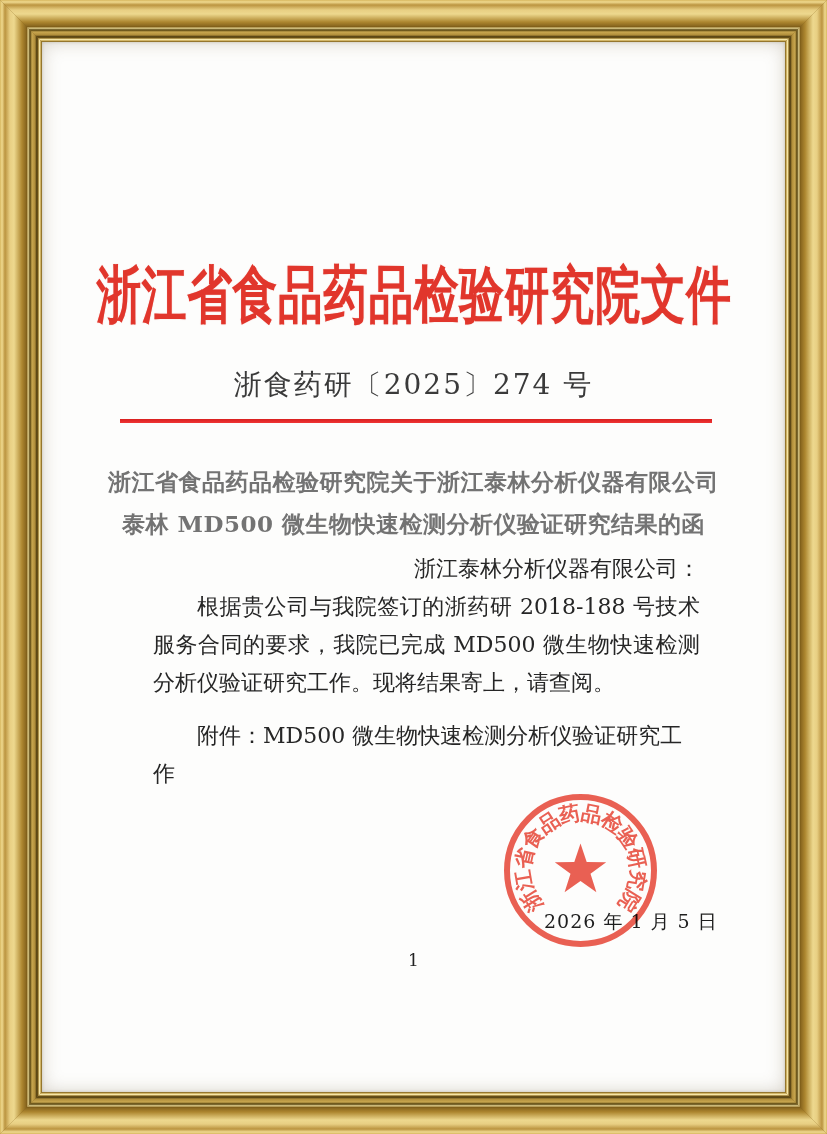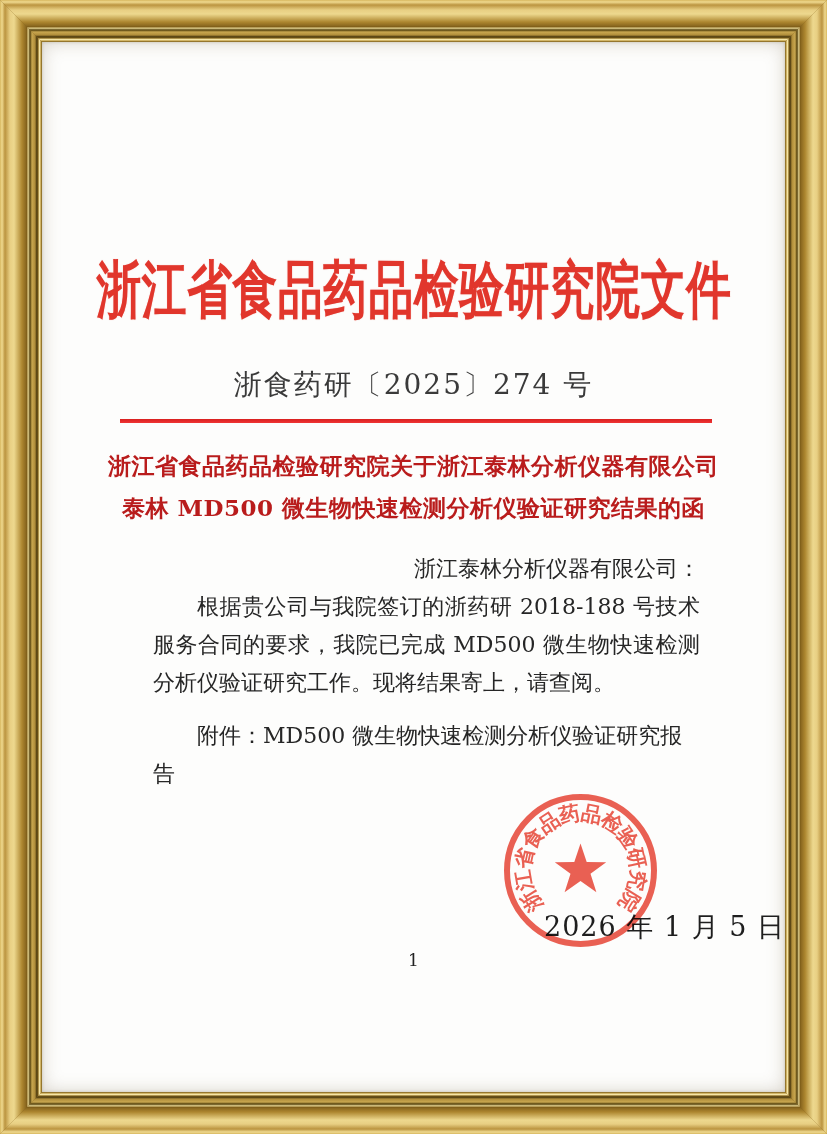--- a/index.html
+++ b/index.html
@@ -21,41 +21,41 @@
               clip-path:polygon(0 0,100% 42px,100% calc(100% - 42px),0 100%); }
   .f-right  { top:0; bottom:0; right:0; width:42px;
               background:linear-gradient(to left,#d7b75f 0px,#efd98f 2px,#bb9440 5px,#e8cf83 10px,#edd88e 14px,#ad862f 22px,#8a671f 26px,#7a5a16 27px,#f2e09c 28px,#52400d 30px,#c9a74f 32px,#b08d3a 35px,#42320a 37px,#8a6a20 38px,#f5e5a6 39.5px,#bf9d47 41px,#6b5014 42px);
               clip-path:polygon(0 42px,100% 0,100% 100%,0 calc(100% - 42px)); }
 
   
   .paper { position:absolute; inset:42px; background:#fdfdfc;
            box-shadow:inset 0 0 18px rgba(110,95,60,.28), inset 0 0 3px rgba(80,70,40,.25); }
 
   .red-title { position:absolute; top:206px; left:0; width:100%; height:94px;
-               display:flex; justify-content:center; }
+               display:flex; align-items:center; justify-content:center; }
   .red-title span { white-space:nowrap; font-size:62px; font-weight:700; color:#e1362c;
                     letter-spacing:1px; transform:scaleX(.72); transform-origin:center;
                     text-shadow:0 0 1px rgba(225,54,44,.5); }
 
   .doc-number { position:absolute; top:324px; left:0; width:100%; text-align:center;
                 font-size:28px; color:#3a3a3a; letter-spacing:2px; }
 
   .red-rule { position:absolute; top:377px; left:78px; width:592px; height:4px;
               background:linear-gradient(to bottom,#d8201f,#f03535); }
 
-  .subject { position:absolute; top:403px; left:0; width:100%; text-align:center;
-             font-size:23px; font-weight:700; color:#b91c1c; line-height:42px; letter-spacing:.5px; }
+  .subject { position:absolute; top:419px; left:0; width:100%; text-align:center;
+             font-size:23px; font-weight:700; color:#737373; line-height:42px; letter-spacing:.5px; }
 
   .body-block { position:absolute; top:508px; left:111px; width:547px;
                 font-size:22px; color:#262626; line-height:38px; text-align:justify; }
   .salutation { text-align:right; }
   .body-par { text-indent:2em; }
   .attachment { text-indent:2em; margin-top:15px; text-align:left; }
 
-  .date-line { position:absolute; top:867px; left:502px; font-size:27px; color:#1e1e1e;
+  .date-line { position:absolute; top:867px; left:502px; font-size:19px; color:#1e1e1e;
                letter-spacing:1px; z-index:1; white-space:nowrap; }
 
   .seal { position:absolute; top:751px; left:461px; width:155px; height:155px; z-index:2;
           opacity:.88; mix-blend-mode:multiply; }
 
   .page-number { position:absolute; top:908px; left:0; width:100%; text-align:center;
                  font-size:17px; color:#222; }
 </style>
 </head>
 <body>
@@ -80,21 +80,21 @@
     <div class="red-rule"></div>
 
     <div class="subject">
       <div>浙江省食品药品检验研究院关于浙江泰林分析仪器有限公司</div>
       <div>泰林 MD500 微生物快速检测分析仪验证研究结果的函</div>
     </div>
 
     <div class="body-block">
       <p class="salutation">浙江泰林分析仪器有限公司：</p>
       <p class="body-par">根据贵公司与我院签订的浙药研 2018-188 号技术服务合同的要求，我院已完成 MD500 微生物快速检测分析仪验证研究工作。现将结果寄上，请查阅。</p>
-      <p class="attachment">附件：MD500 微生物快速检测分析仪验证研究报告</p>
+      <p class="attachment">附件：MD500 微生物快速检测分析仪验证研究工作</p>
     </div>
 
     <div class="date-line">2026 年 1 月 5 日</div>
 
     <div class="seal">
       <svg viewBox="0 0 155 155" width="155" height="155">
         <circle cx="77.5" cy="77.5" r="73.5" fill="none" stroke="#e94b3c" stroke-width="6"></circle>
         <polygon id="seal-star" fill="#e94b3c" points="77.5,50.5 83.7,69.0 103.2,69.2 87.5,80.7 93.4,99.3 77.5,88.0 61.6,99.3 67.5,80.7 51.8,69.2 71.3,69.0"></polygon>
         <g id="seal-arc-text" font-size="20.5" font-weight="700" fill="#e94b3c" font-family="'DejaVu Serif','Liberation Serif',serif">
             <text x="77.5" y="27" text-anchor="middle" transform="rotate(-122.0 77.5 77.5)">浙</text>

